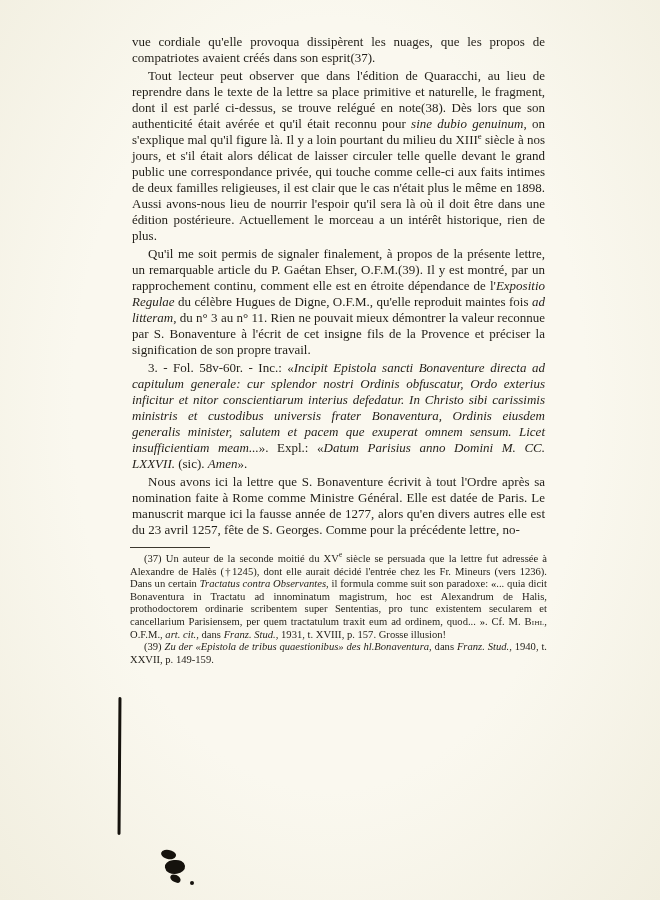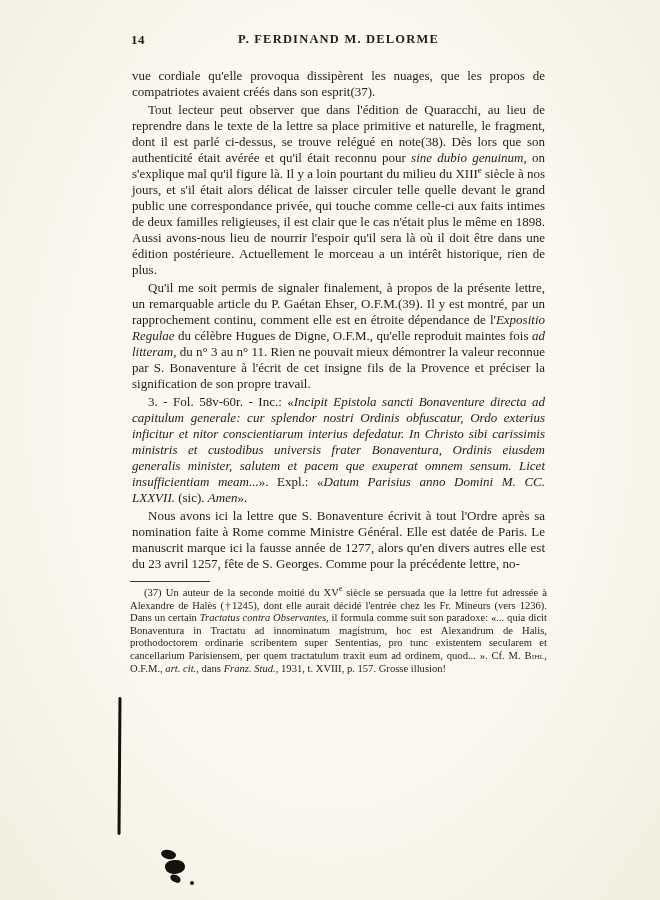--- a/index.html
+++ b/index.html
@@ -51,37 +51,34 @@
   .blob1{left:161px;top:850px;width:15px;height:9px;border-radius:60% 40% 55% 45%;transform:rotate(18deg);}
   .blob2{left:165px;top:860px;width:20px;height:14px;border-radius:45% 55% 50% 60%;transform:rotate(-8deg);}
   .blob3{left:170px;top:875px;width:11px;height:7px;border-radius:50% 60% 40% 55%;transform:rotate(24deg);}
   .blob4{left:190px;top:881px;width:4px;height:4px;border-radius:50%;}
 </style>
 </head>
 <body>
 
 <div class="column">
 
-  <div class="page-header">
-    <span class="page-number">14</span>
-    <span class="running-title">P. FERDINAND M. DELORME</span>
-  </div>
 
   <div class="body-text">
     <p><span>vue cordiale qu'elle provoqua dissipèrent les nuages, que les propos de compatriotes avaient créés dans son esprit(37).</span></p>
     <p class="indent"><span>Tout lecteur peut observer que dans l'édition de Quaracchi, au lieu de reprendre dans le texte de la lettre sa place primitive et naturelle, le fragment, dont il est parlé ci-dessus, se trouve relégué en note(38). Dès lors que son authenticité était avérée et qu'il était reconnu pour </span><i>sine dubio genuinum</i><span>, on s'explique mal qu'il figure là. Il y a loin pourtant du milieu du XIII</span><sup>e</sup><span> siècle à nos jours, et s'il était alors délicat de laisser circuler telle quelle devant le grand public une correspondance privée, qui touche comme celle-ci aux faits intimes de deux familles religieuses, il est clair que le cas n'était plus le même en 1898. Aussi avons-nous lieu de nourrir l'espoir qu'il sera là où il doit être dans une édition postérieure. Actuellement le morceau a un intérêt historique, rien de plus.</span></p>
     <p class="indent"><span>Qu'il me soit permis de signaler finalement, à propos de la présente lettre, un remarquable article du P. Gaétan Ehser, O.F.M.(39). Il y est montré, par un rapprochement continu, comment elle est en étroite dépendance de l'</span><i>Expositio Regulae</i><span> du célèbre Hugues de Digne, O.F.M., qu'elle reproduit maintes fois </span><i>ad litteram</i><span>, du n° 3 au n° 11. Rien ne pouvait mieux démontrer la valeur reconnue par S. Bonaventure à l'écrit de cet insigne fils de la Provence et préciser la signification de son propre travail.</span></p>
     <p class="indent"><span>3. - Fol. 58v-60r. - Inc.: «</span><i>Incipit Epistola sancti Bonaventure directa ad capitulum generale: cur splendor nostri Ordinis obfuscatur, Ordo exterius inficitur et nitor conscientiarum interius defedatur. In Christo sibi carissimis ministris et custodibus universis frater Bonaventura, Ordinis eiusdem generalis minister, salutem et pacem que exuperat omnem sensum. Licet insufficientiam meam...</i><span>». Expl.: «</span><i>Datum Parisius anno Domini M. CC. LXXVII.</i><span> (sic). </span><i>Amen</i><span>».</span></p>
     <p class="indent"><span>Nous avons ici la lettre que S. Bonaventure écrivit à tout l'Ordre après sa nomination faite à Rome comme Ministre Général. Elle est datée de Paris. Le manuscrit marque ici la fausse année de 1277, alors qu'en divers autres elle est du 23 avril 1257, fête de S. Georges. Comme pour la précédente lettre, no-</span></p>
   </div>
 
   <div class="footnote-rule"></div>
 
   <div class="footnotes">
     <p><span>(37) Un auteur de la seconde moitié du XV</span><sup>e</sup><span> siècle se persuada que la lettre fut adressée à Alexandre de Halès (†1245), dont elle aurait décidé l'entrée chez les Fr. Mineurs (vers 1236). Dans un certain </span><i>Tractatus contra Observantes</i><span>, il formula comme suit son paradoxe: «... quia dicit Bonaventura in Tractatu ad innominatum magistrum, hoc est Alexandrum de Halis, prothodoctorem ordinarie scribentem super Sententias, pro tunc existentem secularem et cancellarium Parisiensem, per quem tractatulum traxit eum ad ordinem, quod... ». Cf. M. </span><span class="sc">Bihl</span><span>, O.F.M., </span><i>art. cit.</i><span>, dans </span><i>Franz. Stud.</i><span>, 1931, t. XVIII, p. 157. Grosse illusion!</span></p>
+    <p><span>(39) </span><i>Zu der «Epistola de tribus quaestionibus» des hl.Bonaventura</i><span>, dans </span><i>Franz. Stud.</i><span>, 1940, t. XXVII, p. 149-159.</span></p>
   </div>
 
 </div>
 
 <div class="artifact artifact-line"></div>
 <div class="artifact blob1"></div>
 <div class="artifact blob2"></div>
 <div class="artifact blob3"></div>
 <div class="artifact blob4"></div>
 

